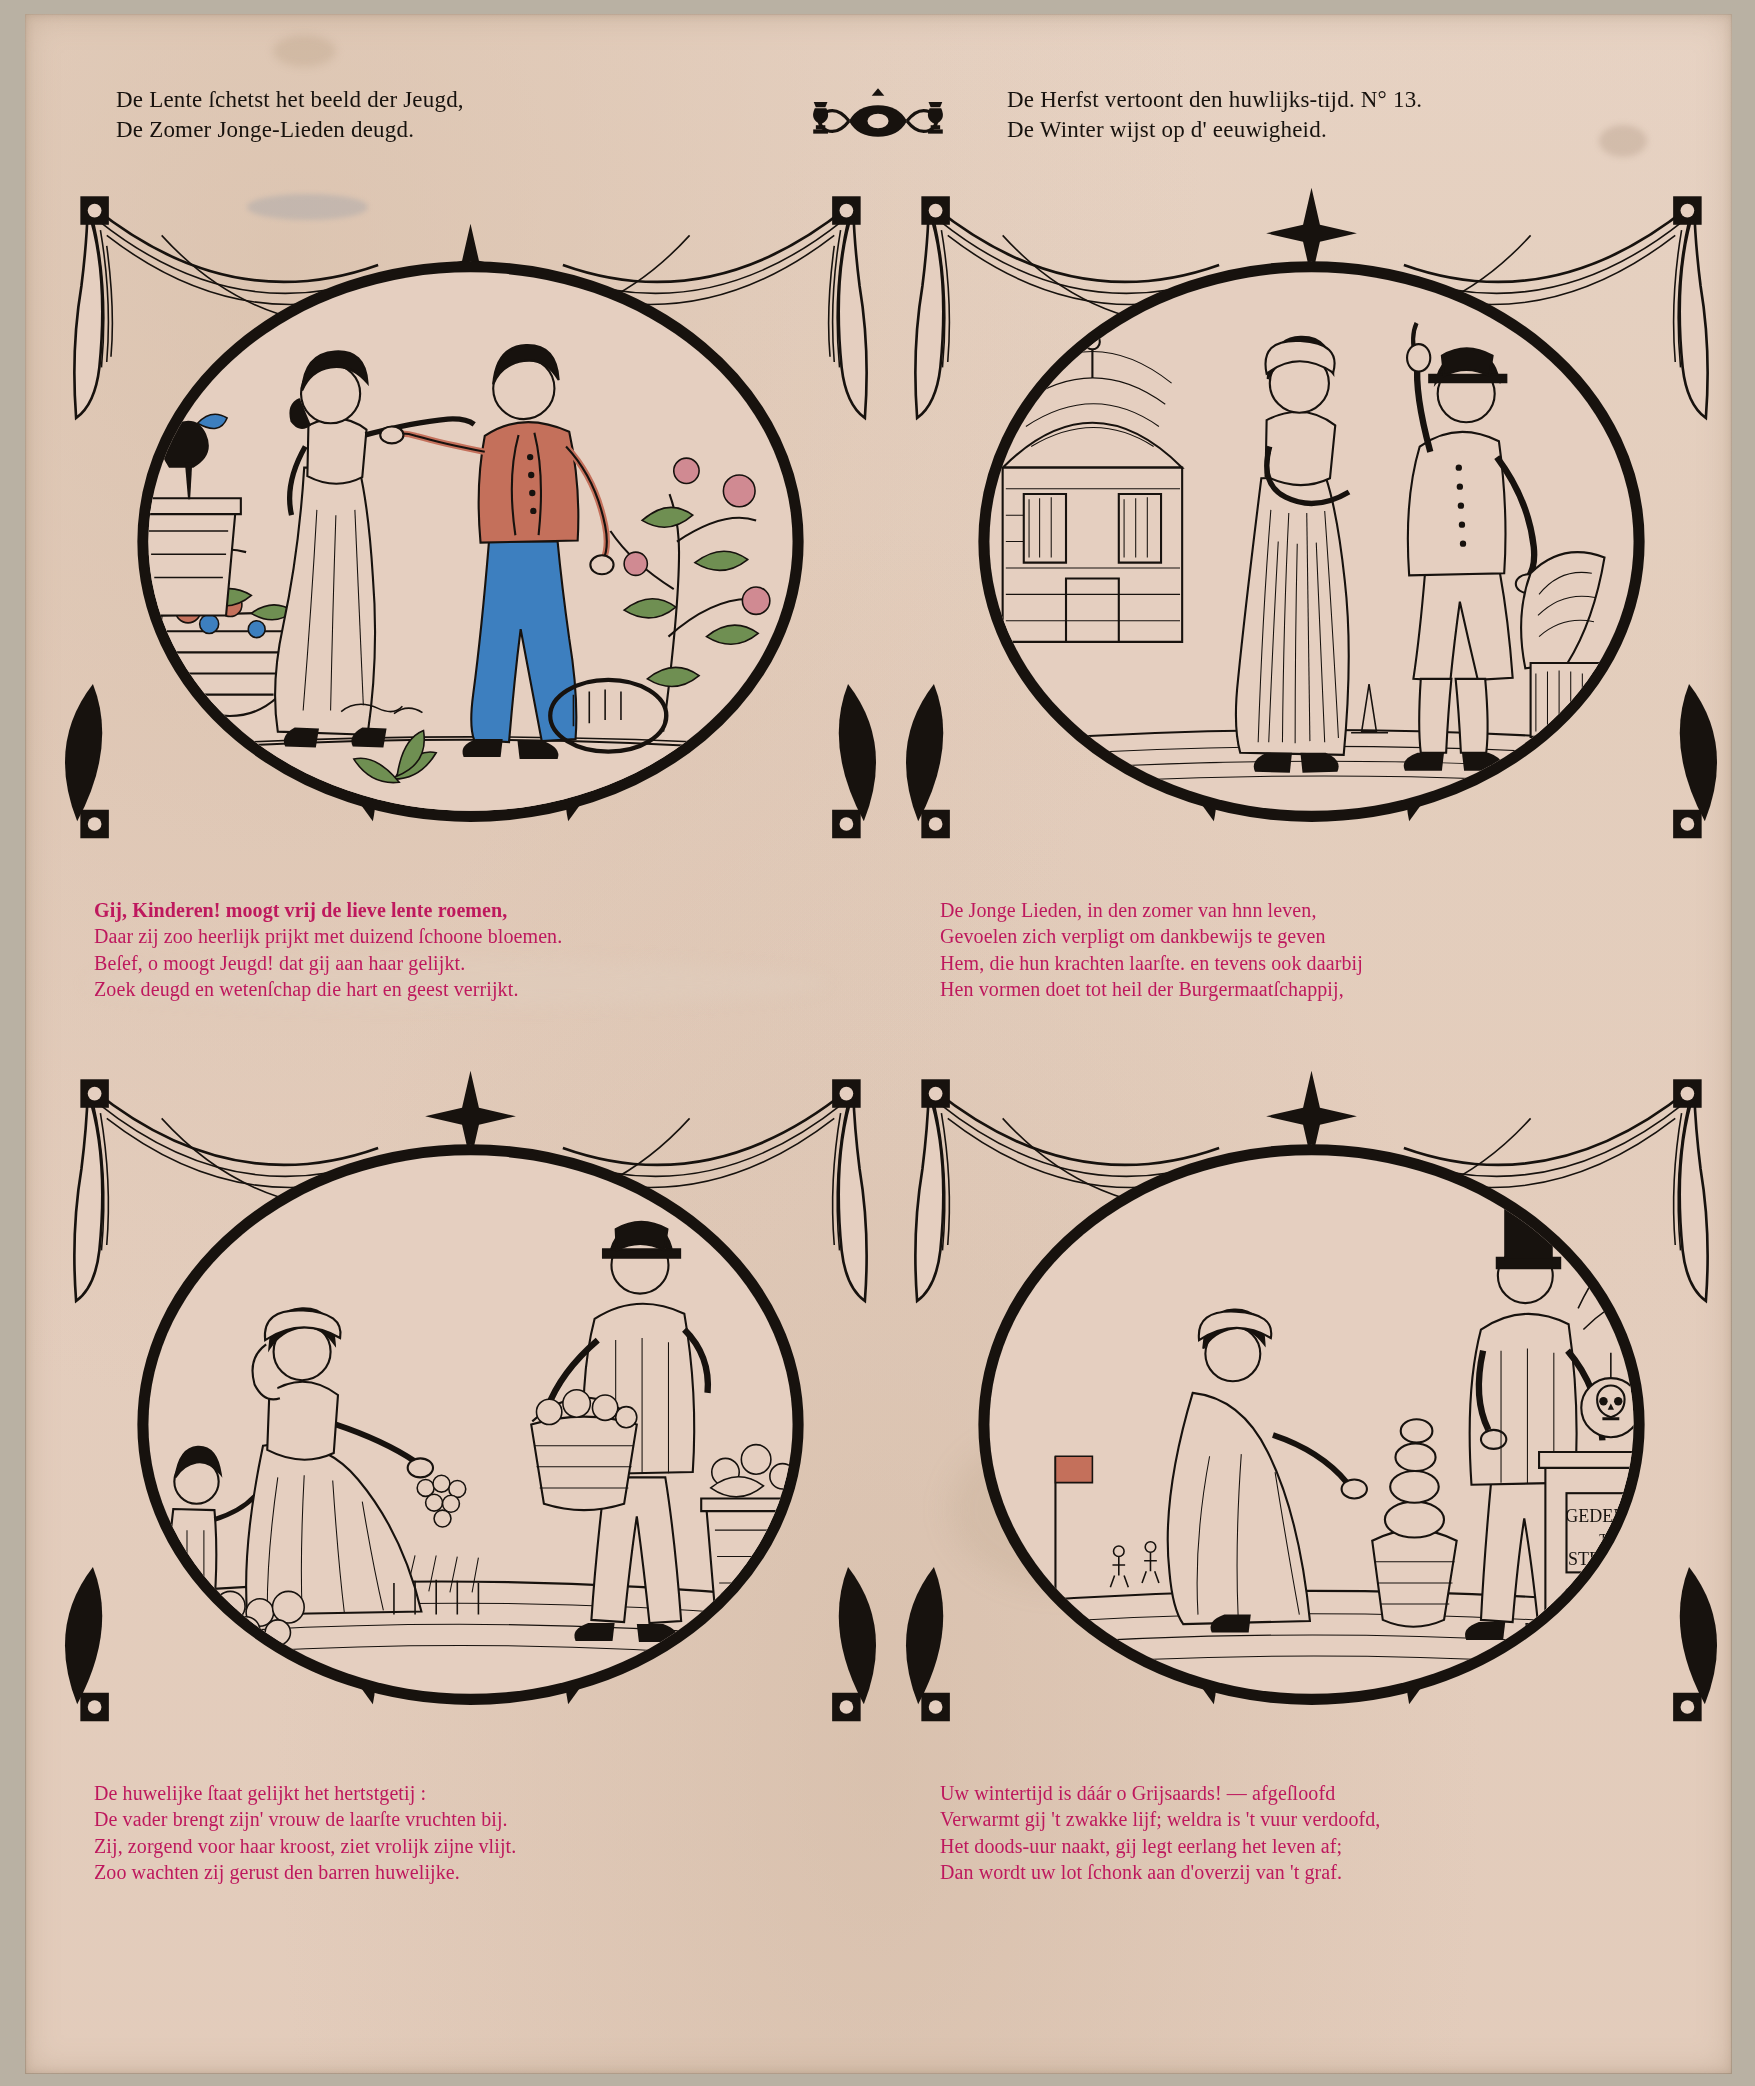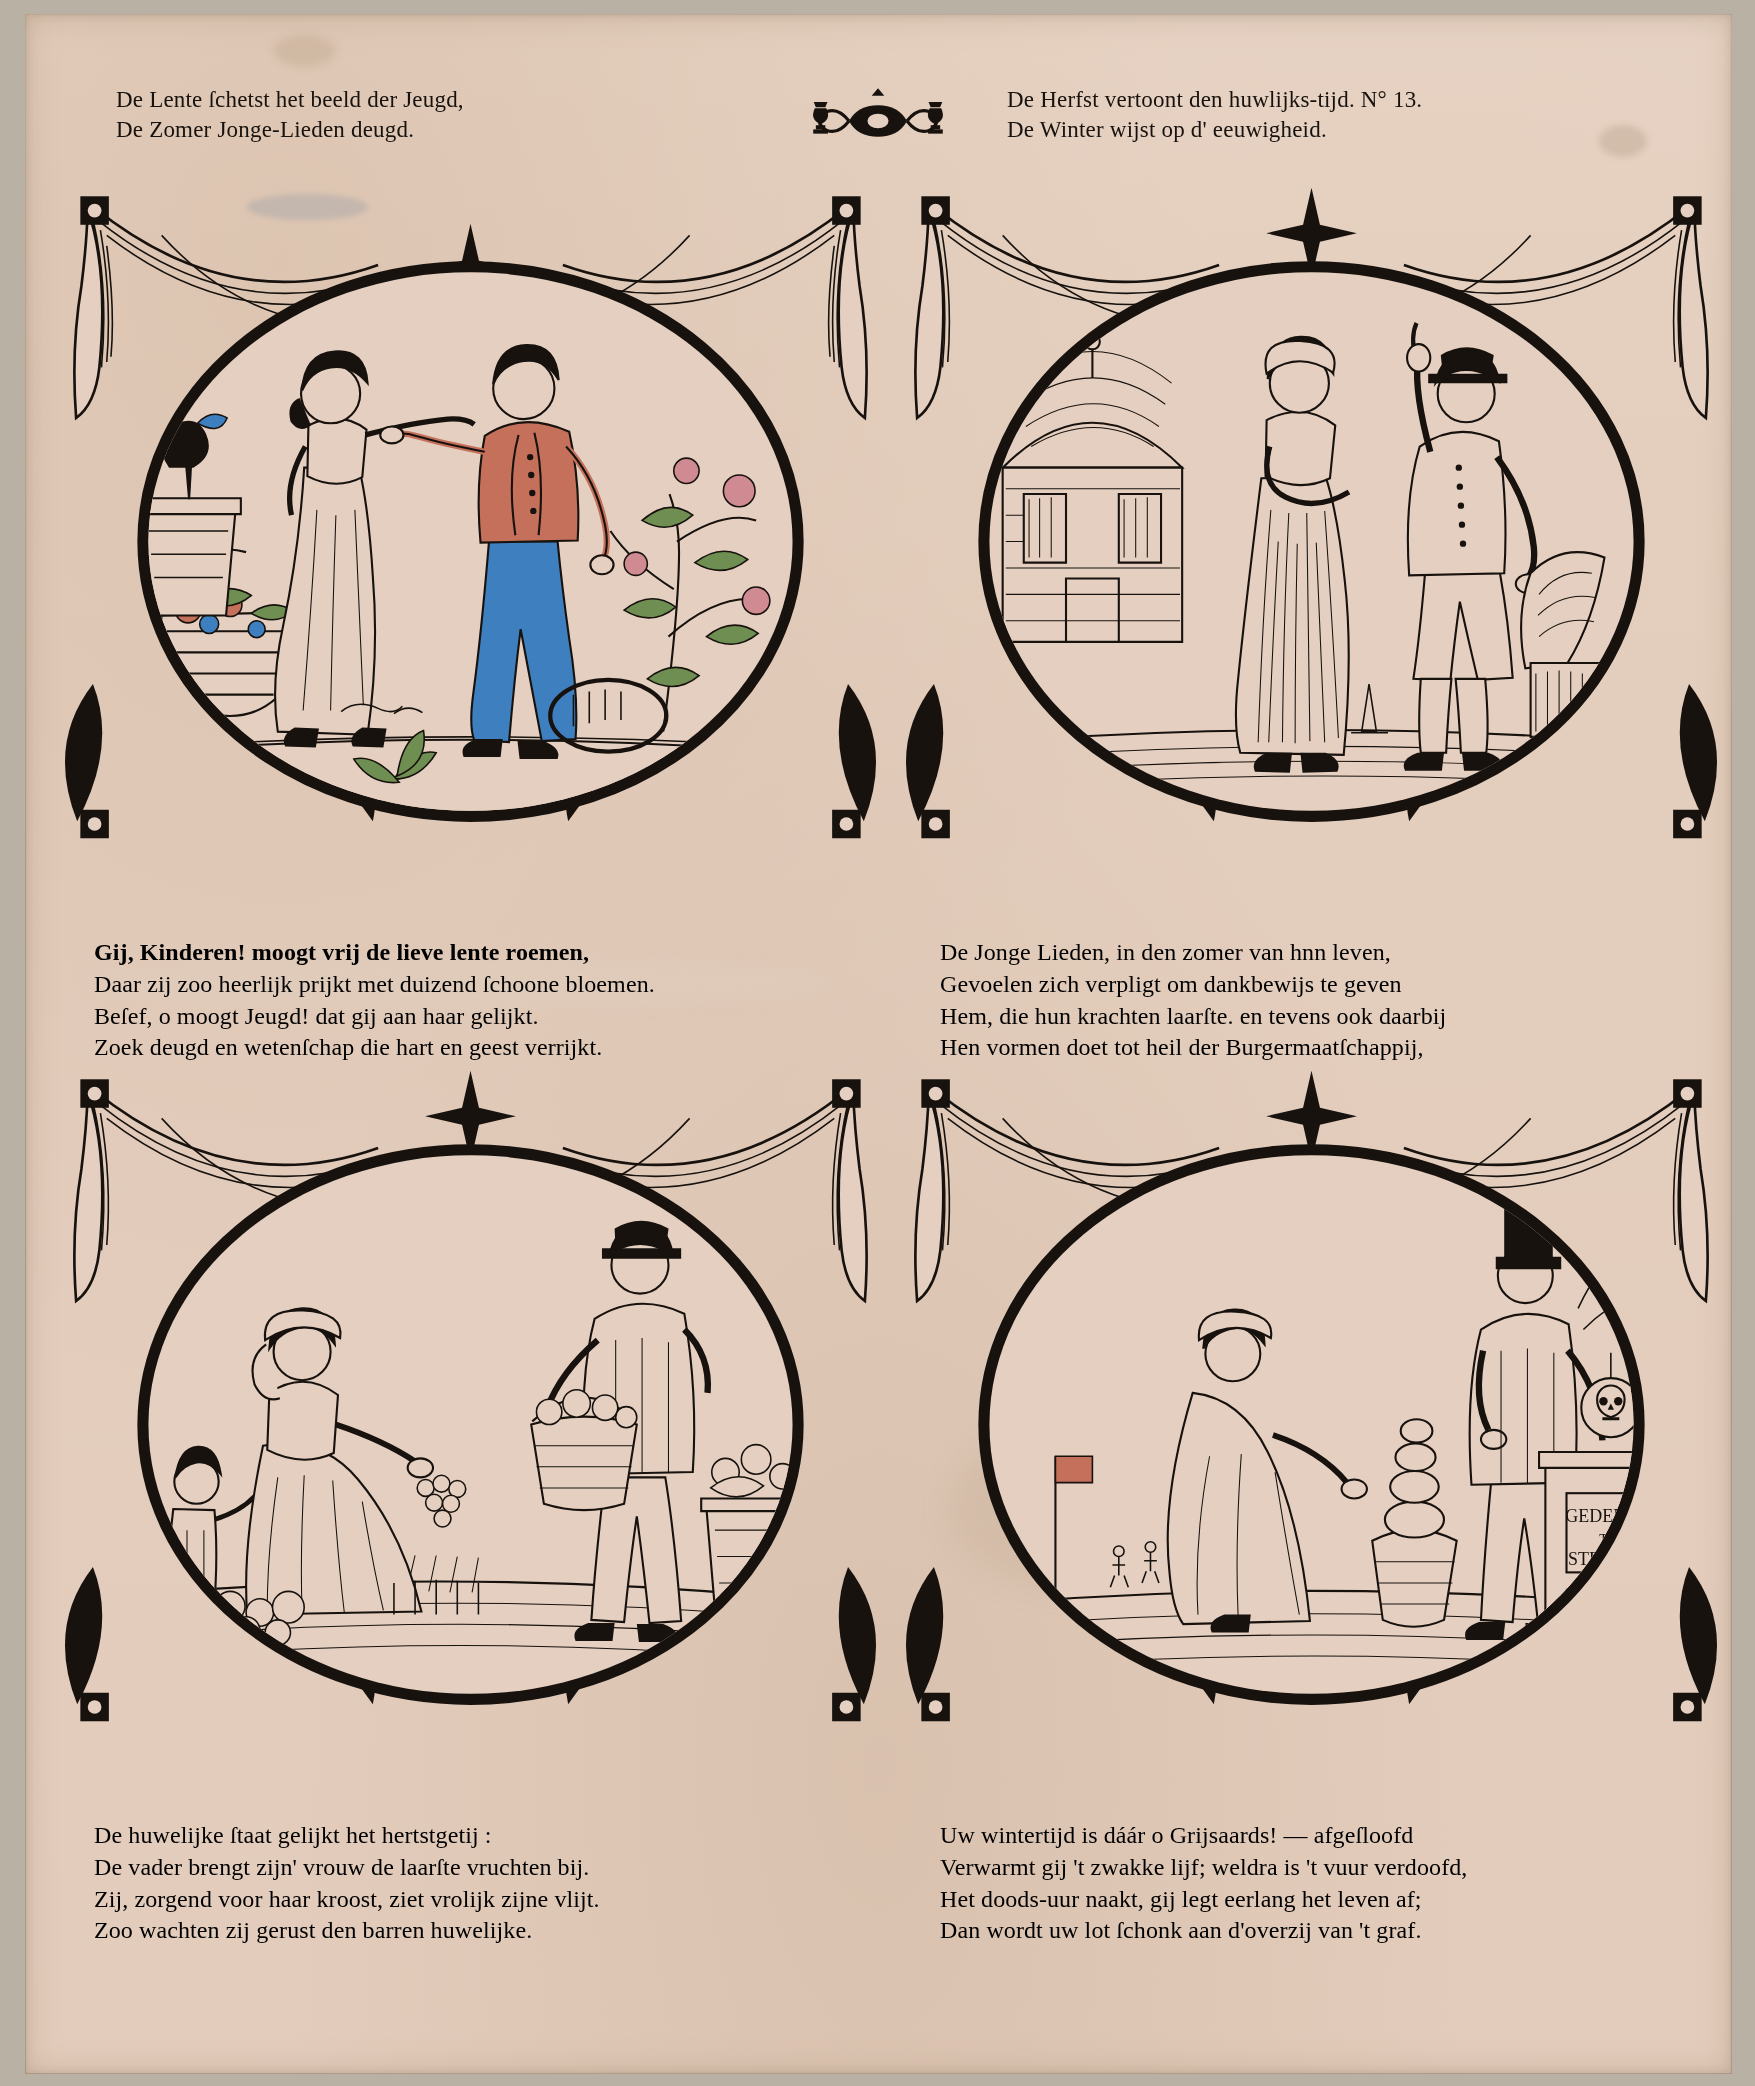--- a/index.html
+++ b/index.html
@@ -96,25 +96,25 @@
     position: absolute;
     left: 0; top: 0;
     width: 829px;
     height: 718px;
   }
   .frame svg { display:block; }
 
   .verse {
     position: absolute;
     left: 38px;
-    top: 765px;
+    top: 725px;
     width: 776px;
-    font-size: 24px;
+    font-size: 20px;
     line-height: 1.33;
-    color: #000000;
+    color: #be185d;
     letter-spacing: 0.1px;
   }
   .verse .ln { white-space: nowrap; }
   .verse .lead { font-weight: 700; }
 
   
   .panel.tr .verse, .panel.br .verse { left: 43px; }
 
   
   .imprint {

